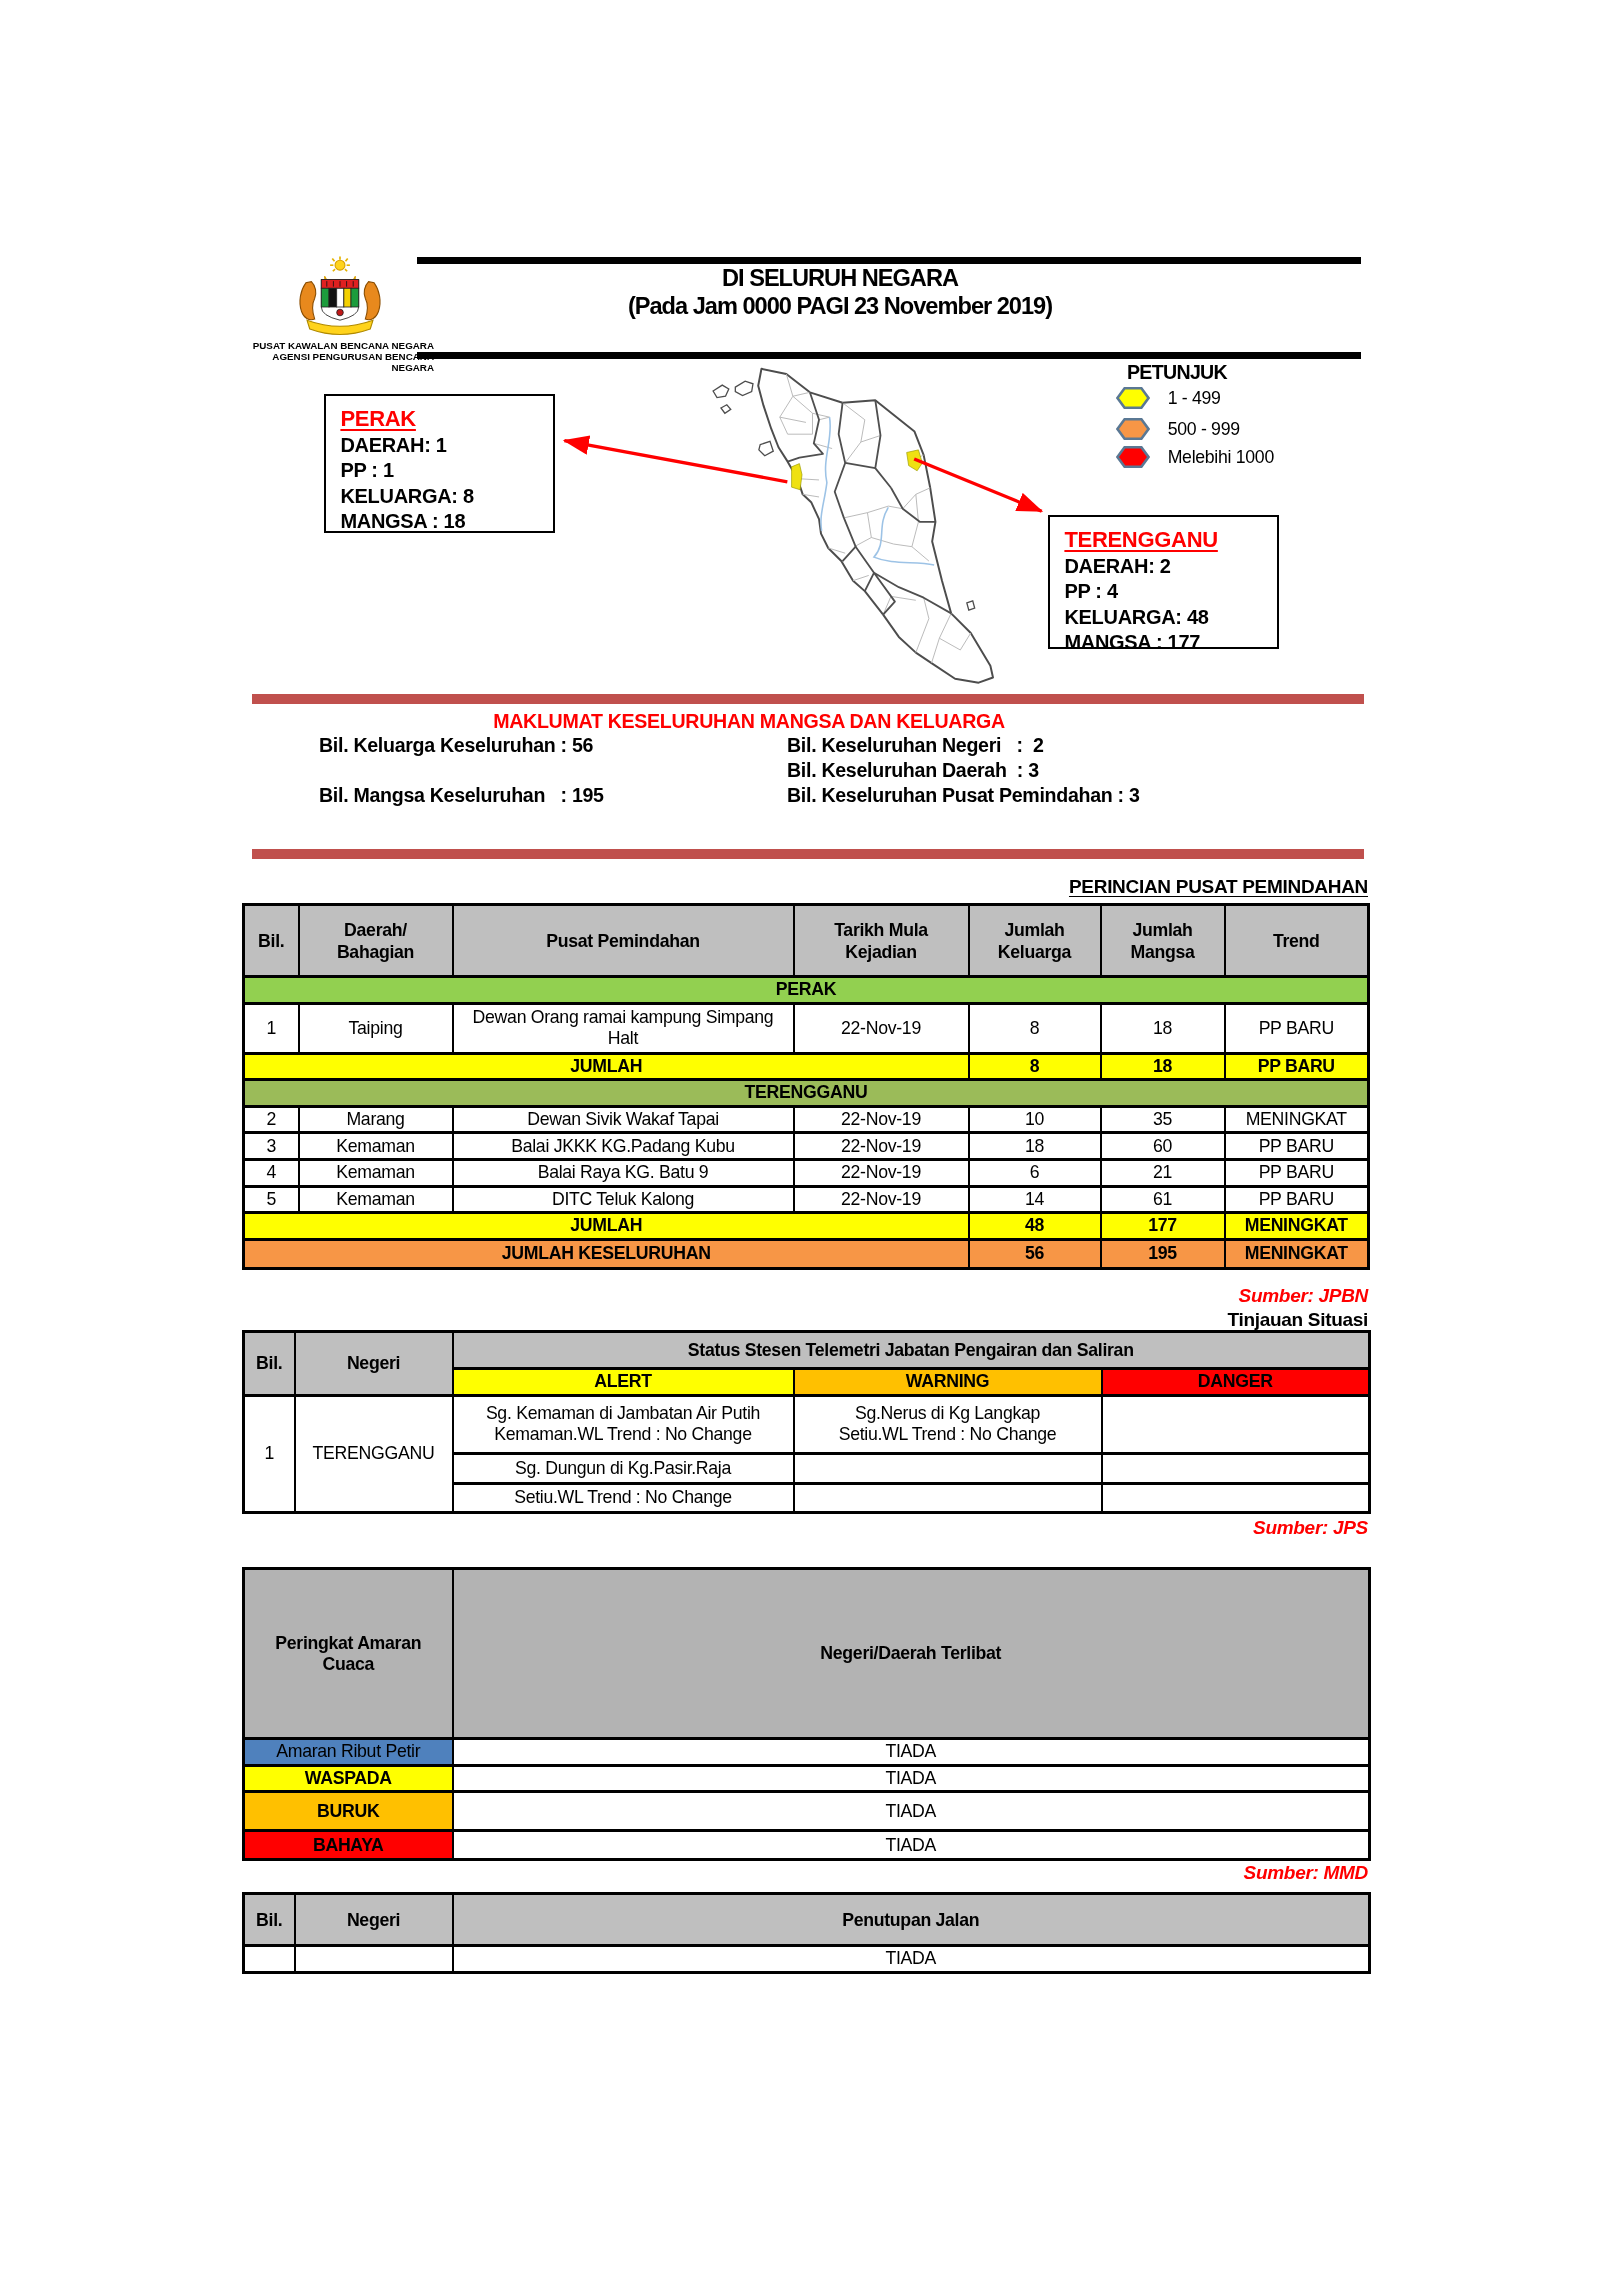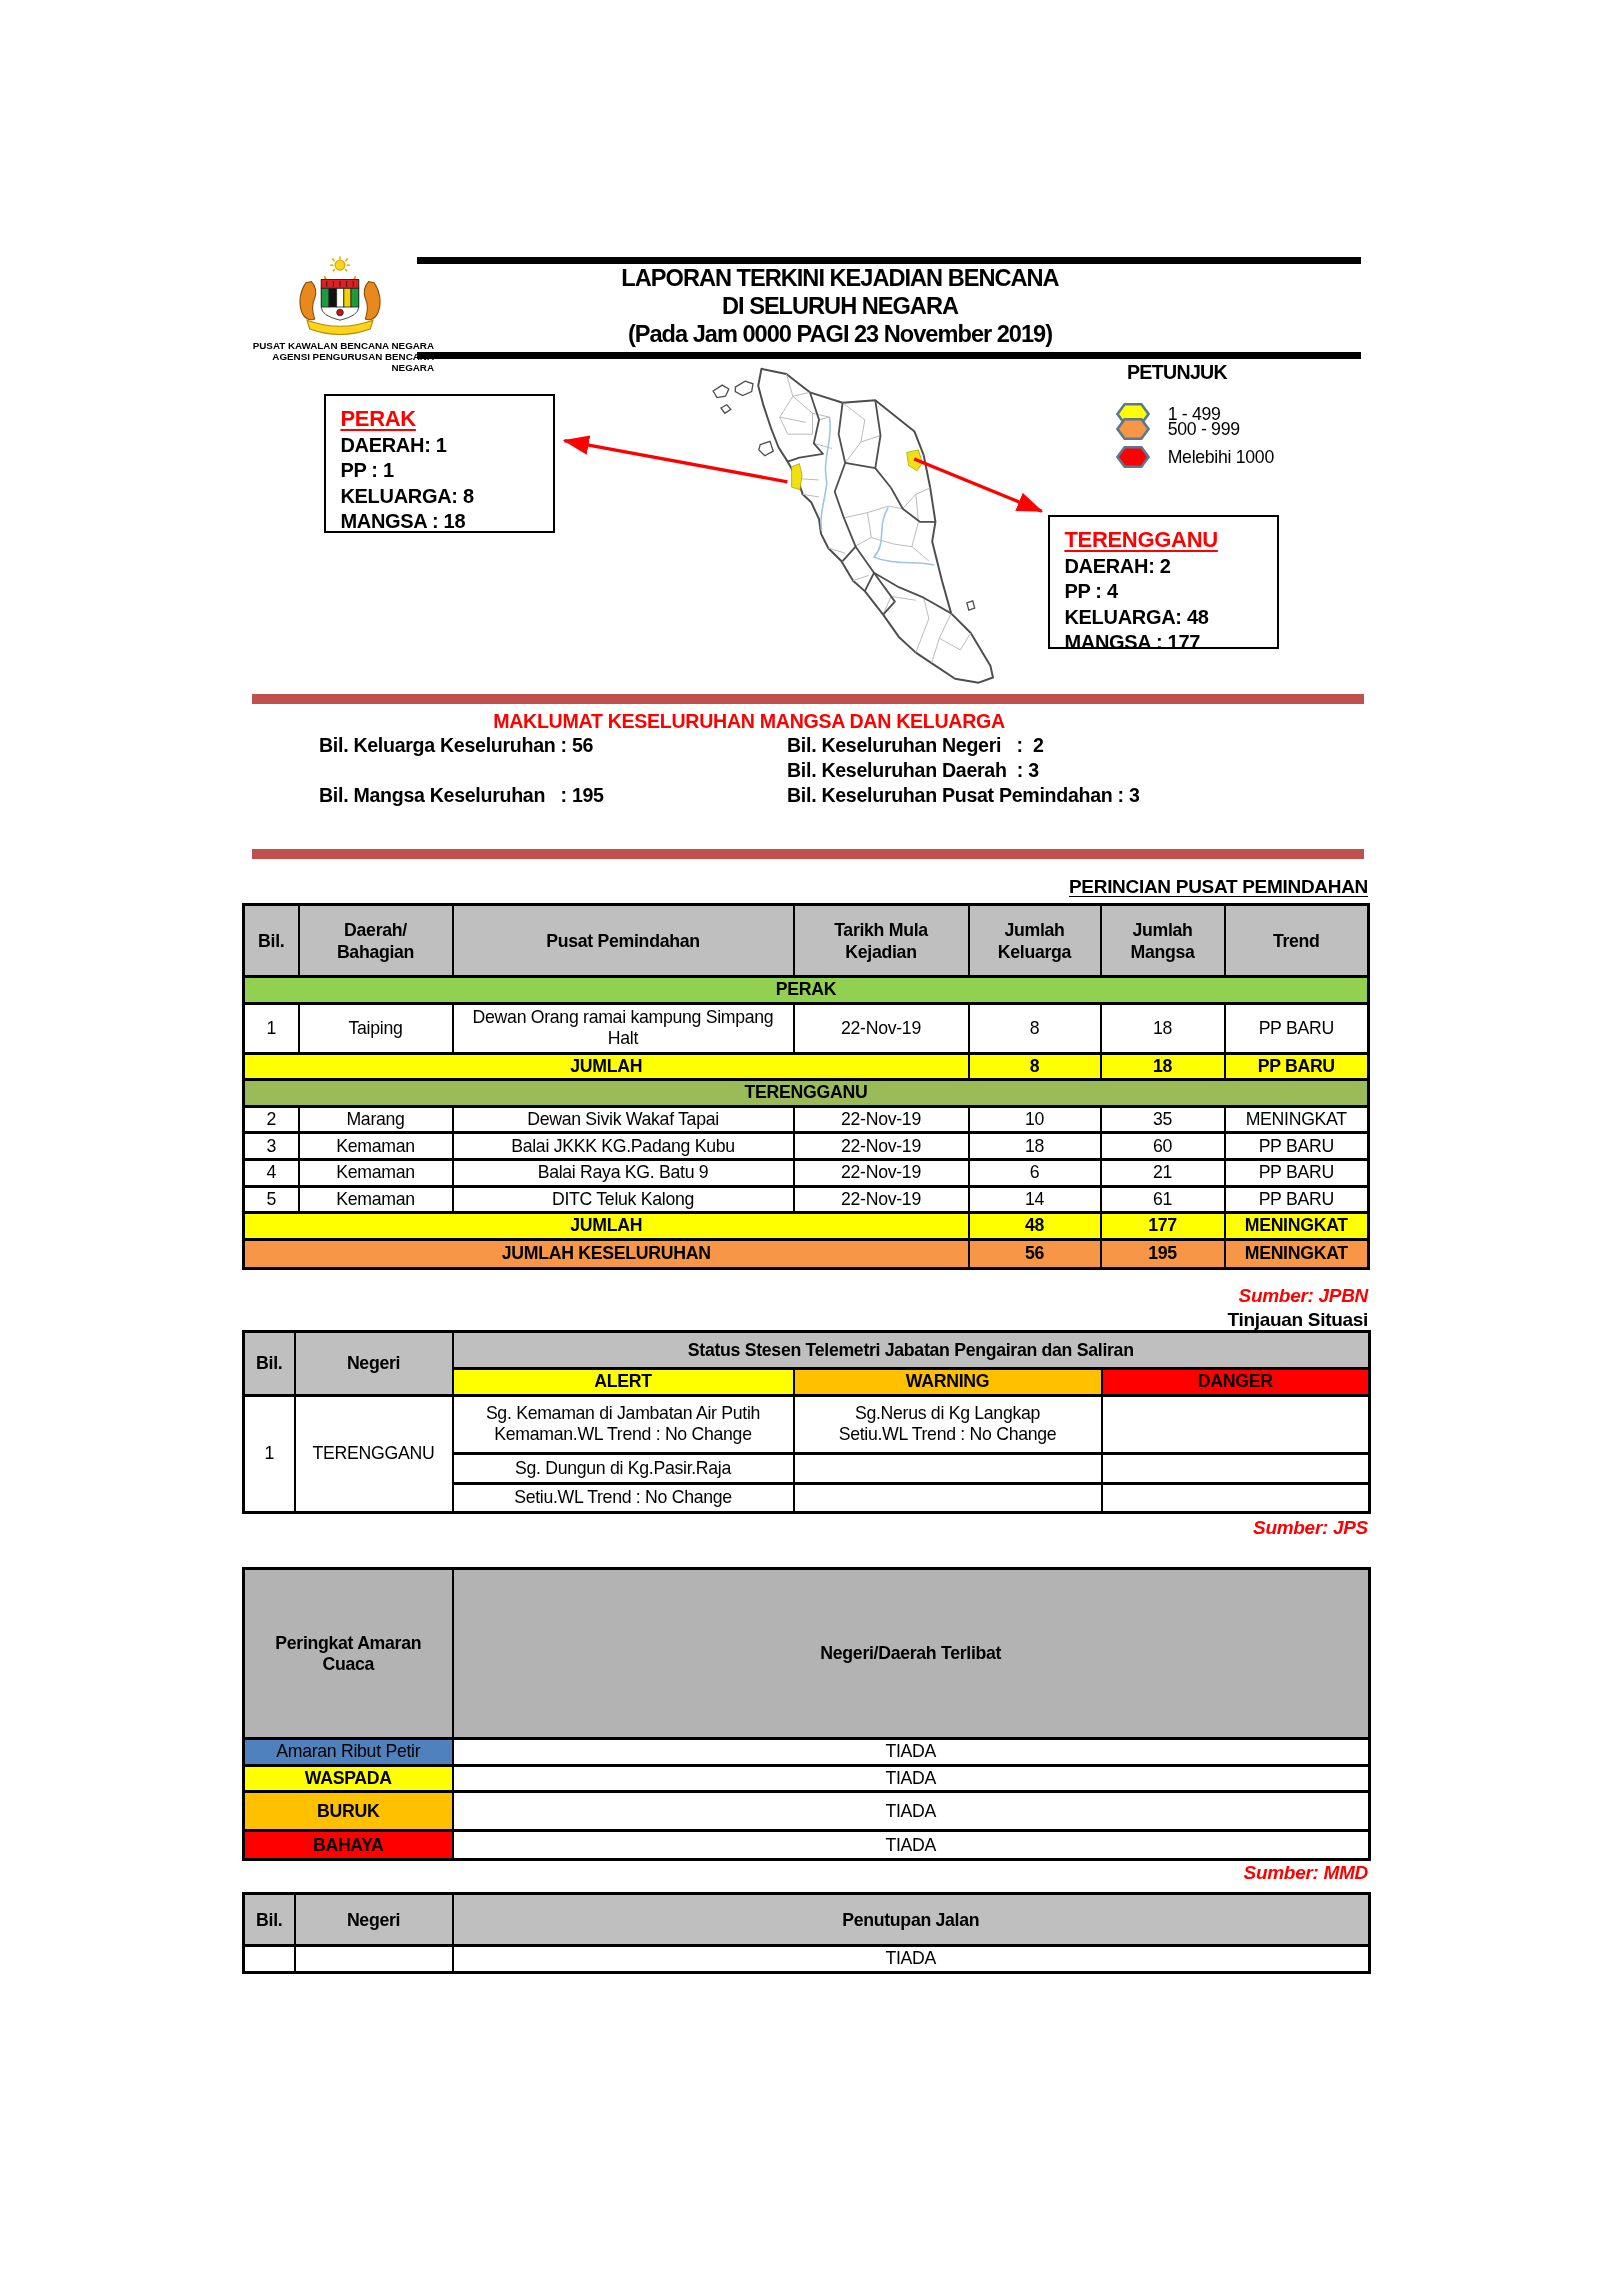--- a/index.html
+++ b/index.html
@@ -99,21 +99,20 @@
       </g>
 
       <path d="M40,120 Q100,142 160,120 L155,136 Q100,156 45,136 Z" fill="#ffd31c" stroke="#b08900" stroke-width="2"></path>
     </svg>
     <div class="logo-caption">
       <div>PUSAT KAWALAN BENCANA NEGARA</div>
       <div>AGENSI PENGURUSAN BENCANA NEGARA</div>
     </div>
     <div class="rule" style="top:257px;"></div>
     <div class="title-block">
-      <div>LAPORAN TERKINI KEJADIAN BENCANA</div>
       <div>DI SELURUH NEGARA</div>
       <div>(Pada Jam 0000 PAGI 23 November 2019)</div>
     </div>
     <div class="rule" style="top:352px;"></div>
   </div>
 
   <svg class="abs" style="left:242px;top:353px;z-index:2;" width="1126" height="340" viewBox="0 0 1720 520">
     <defs>
       <marker id="ah" markerWidth="9" markerHeight="8" refX="7.5" refY="3" orient="auto" markerUnits="strokeWidth">
         <path d="M0,0 L8,3 L0,6 Z" fill="#ff0000"></path>
@@ -183,21 +182,21 @@
       <path d="M262,92 C268,126 250,156 258,192 C254,224 246,242 250,266"></path>
       <path d="M352,230 C334,258 350,284 330,306 C358,318 392,312 422,318"></path>
     </g>
 
     <path d="M204,168 L216,163 L220,180 L217,203 L204,199 Z" fill="#efe112" stroke="#9a9a00" stroke-width="1"></path>
     <path d="M380,146 L398,142 L404,162 L396,174 L383,166 Z" fill="#efe112" stroke="#9a9a00" stroke-width="1"></path>
   </svg>
 
   <div>
     <div class="legend-title">PETUNJUK</div>
-    <div class="legend-item" style="top:403px;justify-content:space-between;">
+    <div class="legend-item" style="top:387px;justify-content:space-between;">
       <svg width="34" height="22" viewBox="0 0 52 34">
         <polygon points="13,2 39,2 50,17 39,32 13,32 2,17" stroke="#5a7894" stroke-width="4" fill="#ffff00"></polygon>
       </svg>
       <span class="lab">1 - 499</span>
     </div>
     <div class="legend-item" style="top:418px;">
       <svg width="34" height="22" viewBox="0 0 52 34">
         <polygon points="13,2 39,2 50,17 39,32 13,32 2,17" stroke="#5a7894" stroke-width="4" fill="#f79646"></polygon>
       </svg>
       <span class="lab">500 - 999</span>

